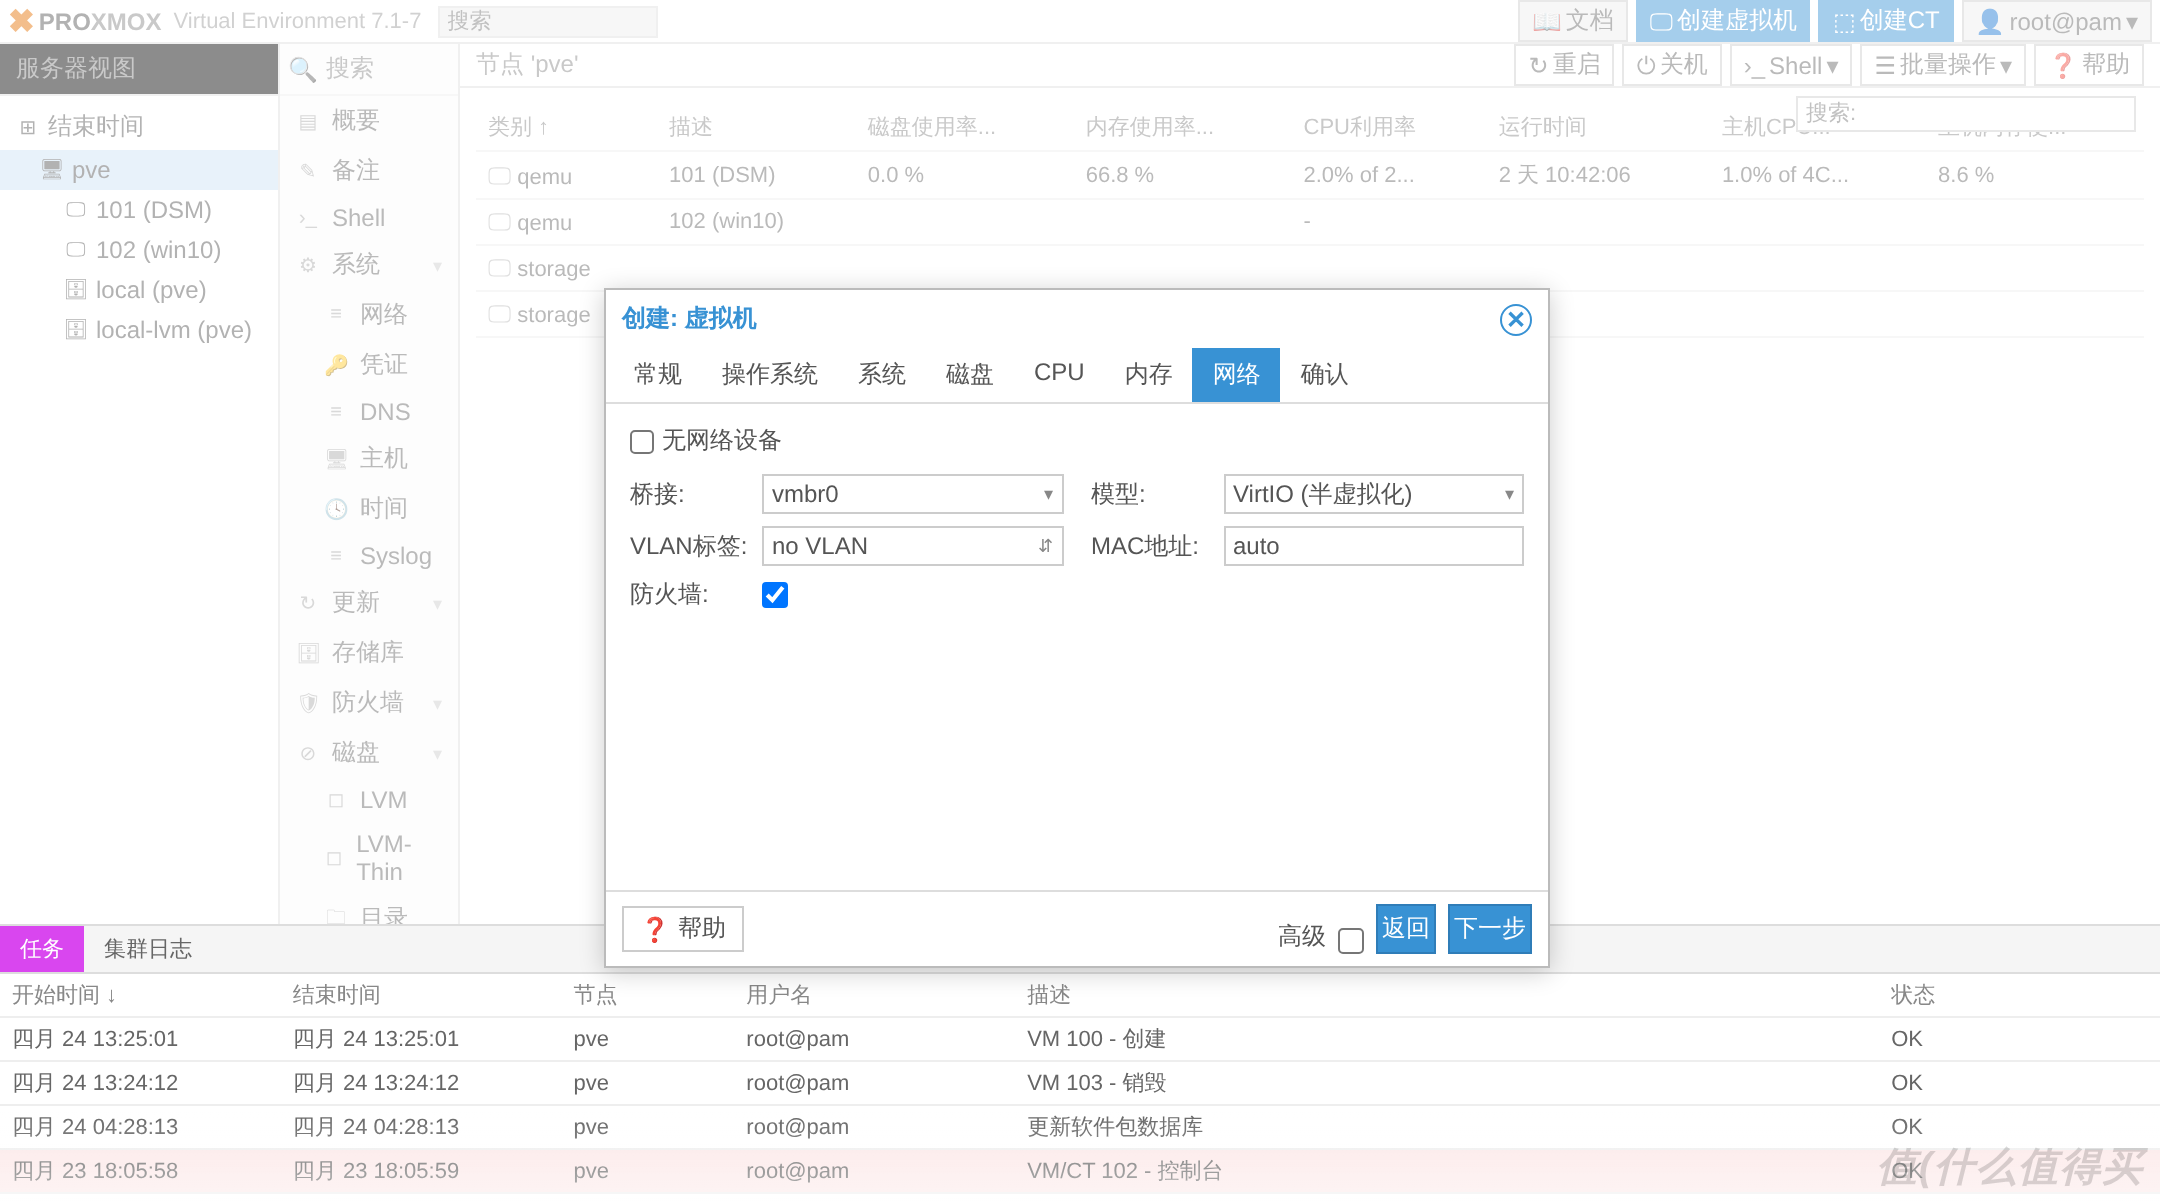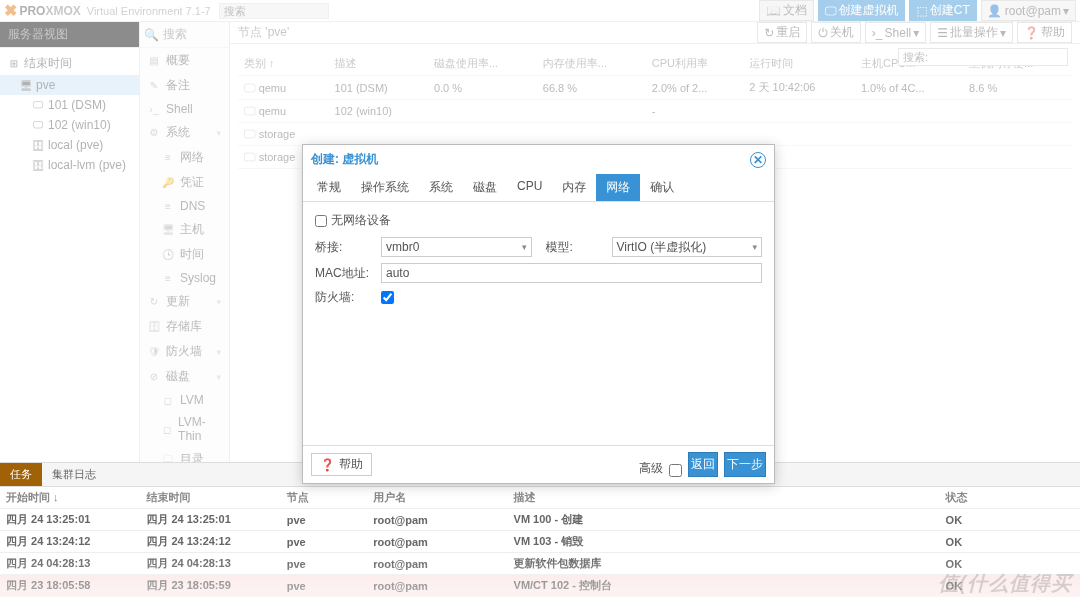--- a/index.html
+++ b/index.html
@@ -29,24 +29,24 @@
 .crumb .cbtn{border:1px solid #ccc;background:#fff;padding:1px 6px;color:#666;display:flex;gap:2px;align-items:center}
 .content{flex:1;background:#fff;position:relative;padding:8px;overflow:hidden}
 .filterbox{position:absolute;right:12px;top:4px;width:170px;height:18px;border:1px solid #ccc;background:#fff;padding:0 4px;font-size:11px}
 .grid{width:100%;border-collapse:collapse}
 .grid th,.grid td{border-bottom:1px solid #eee;padding:4px 6px;text-align:left;color:#888;font-weight:normal;font-size:11px}
 .grid td{color:#666}
 .overlay{position:absolute;inset:0;background:rgba(255,255,255,0.55);pointer-events:none}
 .tasks{position:absolute;left:0;right:0;bottom:0;height:139px;background:#fff;border-top:1px solid #ddd;display:flex;flex-direction:column}
 .tasktabs{display:flex;background:#f5f5f5;border-bottom:1px solid #ddd}
 .tasktab{padding:4px 10px;font-size:11px;color:#666}
-.tasktab.active{background:#a16207;color:#fff}
+.tasktab.active{background:#d946ef;color:#fff}
 .taskgrid{flex:1;overflow:auto}
 .taskgrid table{width:100%;border-collapse:collapse}
-.taskgrid th,.taskgrid td{border-bottom:1px solid #eee;padding:3px 6px;text-align:left;color:#888;font-weight:bold;font-size:11px}
+.taskgrid th,.taskgrid td{border-bottom:1px solid #eee;padding:3px 6px;text-align:left;color:#888;font-weight:normal;font-size:11px}
 .taskgrid td{color:#666}
 .taskgrid tr.sel td{background:#fce8e8}
 .modal{position:absolute;left:302px;top:144px;width:473px;height:340px;background:#fff;border:1px solid #bbb;box-shadow:0 2px 12px rgba(0,0,0,.2);display:flex;flex-direction:column}
 .modal-head{padding:6px 8px;display:flex;align-items:center;color:#3892d4;font-weight:bold}
 .modal-close{margin-left:auto;width:16px;height:16px;border:1px solid #3892d4;border-radius:50%;color:#3892d4;font-size:10px;display:flex;align-items:center;justify-content:center}
 .modal-tabs{display:flex;border-bottom:1px solid #ddd;padding:0 4px}
 .mtab{padding:5px 10px;color:#555;font-size:12px}
 .mtab.active{background:#3892d4;color:#fff}
 .modal-body{flex:1;padding:10px 12px}
 .chk{display:flex;align-items:center;gap:4px;margin-bottom:8px}
@@ -402,20 +402,27 @@
       <div class="formcol">
           <label>模型:</label>
           <div class="field">
             <span>VirtIO (半虚拟化)</span>
             <span class="dd">▾</span>
           </div>
         </div>
     </div>
     <div class="formrow">
       <div class="formcol">
+          <label>VLAN标签:</label>
+          <div class="field">
+            <span>no VLAN</span>
+            <span class="dd">⇵</span>
+          </div>
+        </div>
+      <div class="formcol">
           <label>MAC地址:</label>
           <div class="field">
             <span>auto</span>
           </div>
         </div>
     </div>
     <div class="formrow">
       <div class="formcol">
           <label>防火墙:</label>
           <input type="checkbox" checked="" style="">

